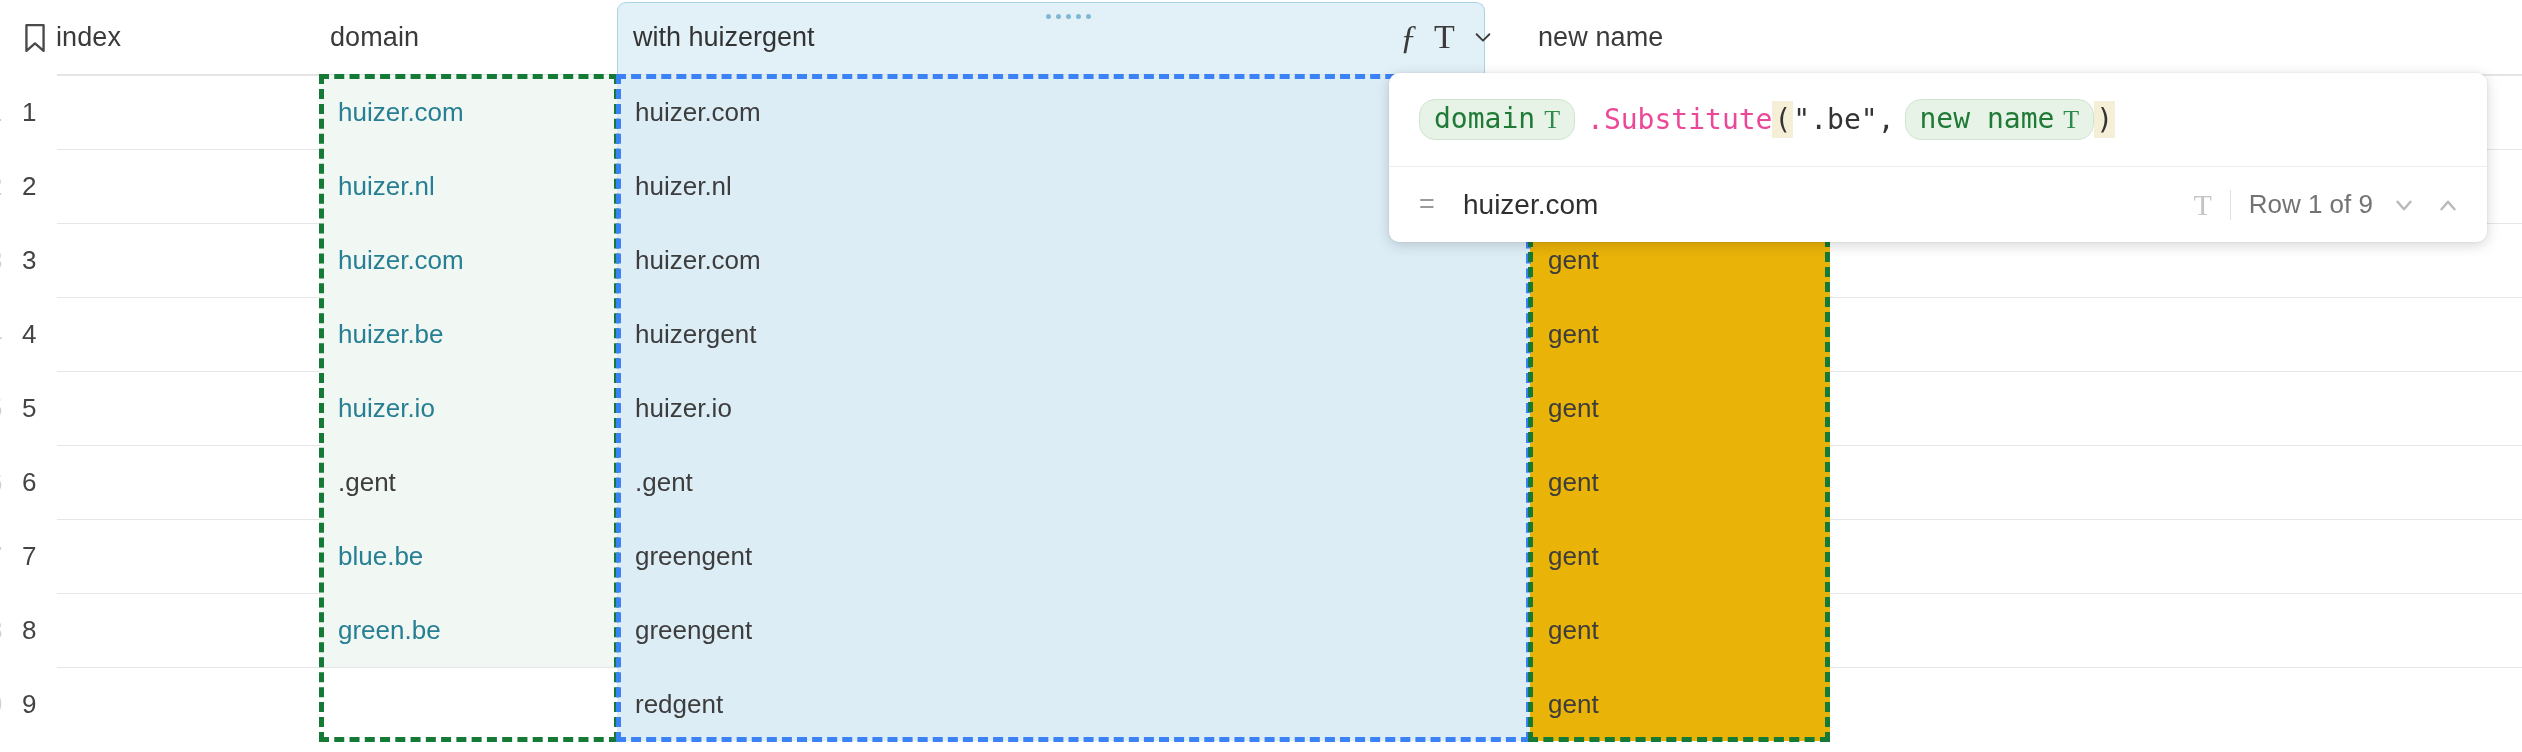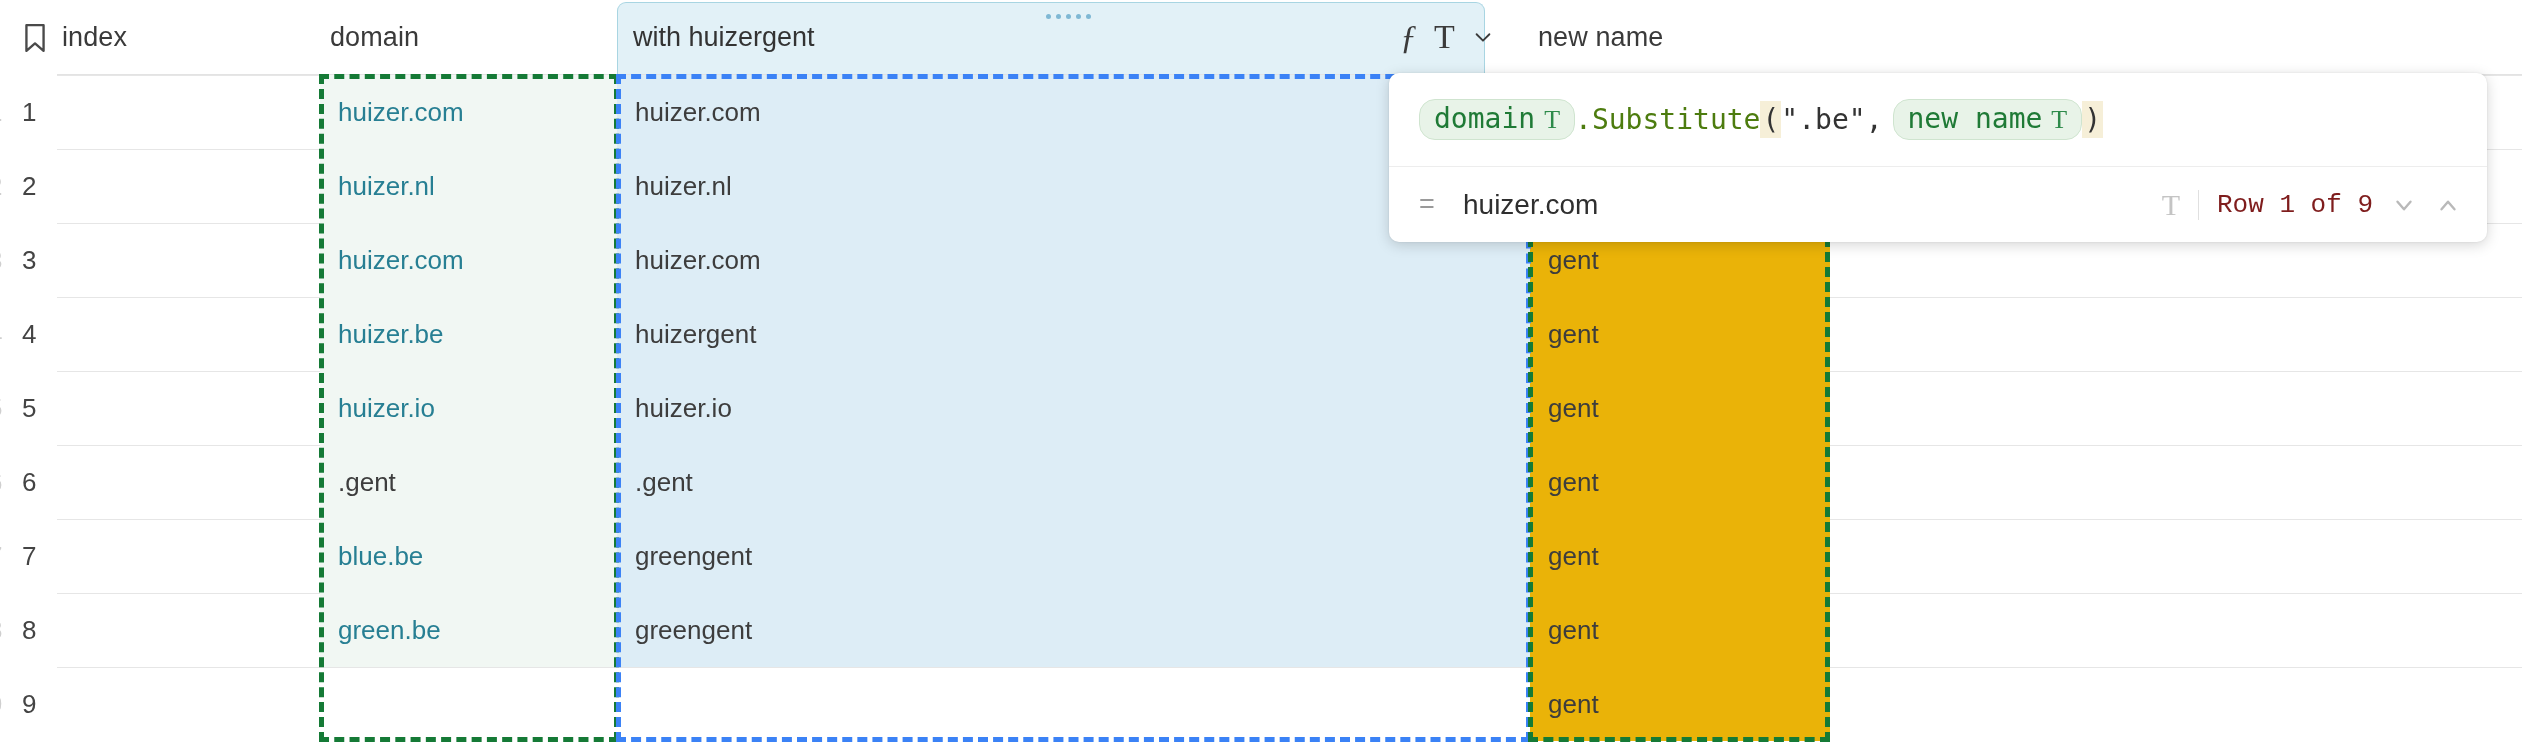--- a/index.html
+++ b/index.html
@@ -23,21 +23,21 @@
   .header-underline{
     position:absolute;left:57px;top:74px;width:2465px;height:1px;
     background:#e3e3e3;
   }
   .hdr-cell{
     position:absolute;top:0;height:75px;
     display:flex;align-items:center;
     font-size:27px;color:#3a3a3a;
     letter-spacing:.1px;
   }
-  .hdr-index{left:22px;width:280px;gap:14px;}
+  .hdr-index{left:22px;width:280px;gap:8px;}
   .hdr-domain{left:330px;width:280px;}
   .hdr-newname{left:1538px;width:400px;}
 
   .bookmark-icon{display:inline-flex;width:26px;height:30px;}
 
   
   .hdr-active{
     position:absolute;left:617px;top:2px;width:868px;height:74px;
     background:#e2f1f7;
     border:1.5px solid #a8d5e2;
@@ -125,21 +125,21 @@
   .tok-chip{
     background:#e8f3e8;
     border:1.5px solid #cfe4cf;
     border-radius:16px;
     color:#1f7a36;
     padding:5px 14px 6px 14px;
     display:inline-flex;align-items:baseline;gap:9px;
     line-height:1;
   }
   .tok-chip .tt{font-family:"Liberation Serif",serif;font-size:26px;color:#2d8a4a;}
-  .tok-plain{color:#4d7c0f;}
+  .tok-plain{color:#ec4899;padding-left:12px;}
   .tok-paren{background:#f6efd8;color:#333333;padding:2px 2px;}
   .tok-str{color:#333333;}
   .formula-sep{
     position:absolute;left:0;top:93px;width:1098px;height:1px;background:#ededed;
   }
   .result-line{
     position:absolute;left:0;top:94px;width:1098px;height:75px;
     display:flex;align-items:center;
     box-sizing:border-box;
   }
@@ -151,21 +151,21 @@
     position:absolute;left:74px;top:0;height:75px;display:flex;align-items:center;
     font-size:28px;color:#2f2f2f;
   }
   .res-right{
     position:absolute;right:26px;top:0;height:75px;
     display:flex;align-items:center;gap:18px;
     color:#b6b6b6;font-size:26px;
   }
   .res-T{font-family:"Liberation Serif",serif;font-size:30px;color:#c4c4c4;}
   .res-div{width:1px;height:30px;background:#e0e0e0;display:block;}
-  .res-rowcount{color:#7f1d1d;font-size:26px;font-family:Liberation Mono, monospace;}
+  .res-rowcount{color:#737373;font-size:26px;}
   .chev-btn{display:inline-flex;width:26px;height:26px;}
 
   
   .left-sliver{
     position:absolute;left:0;top:0;width:8px;height:752px;
     overflow:hidden;
   }
   .left-sliver span{
     position:absolute;left:-12px;font-size:26px;color:#cfcfcf;
   }
@@ -271,20 +271,21 @@
       <div class="row" style="top: 593px;">
         <div class="row-sep"></div>
         <div class="rownum">8</div>
         <div class="cell c-domain link">green.be</div>
         <div class="cell c-with">greengent</div>
         <div class="cell c-new">gent</div>
       </div>
       <div class="row" style="top: 667px;">
         <div class="row-sep"></div>
         <div class="rownum">9</div>
+        <div class="cell c-with">redgent</div>
         <div class="cell c-new">gent</div>
       </div>
     </div>
 
   <div class="sel-box sel-green"></div>
   <div class="sel-box sel-blue"></div>
   <div class="sel-box sel-green2"></div>
 
   <div class="left-sliver">
       <span style="top: 97px;">1</span>

